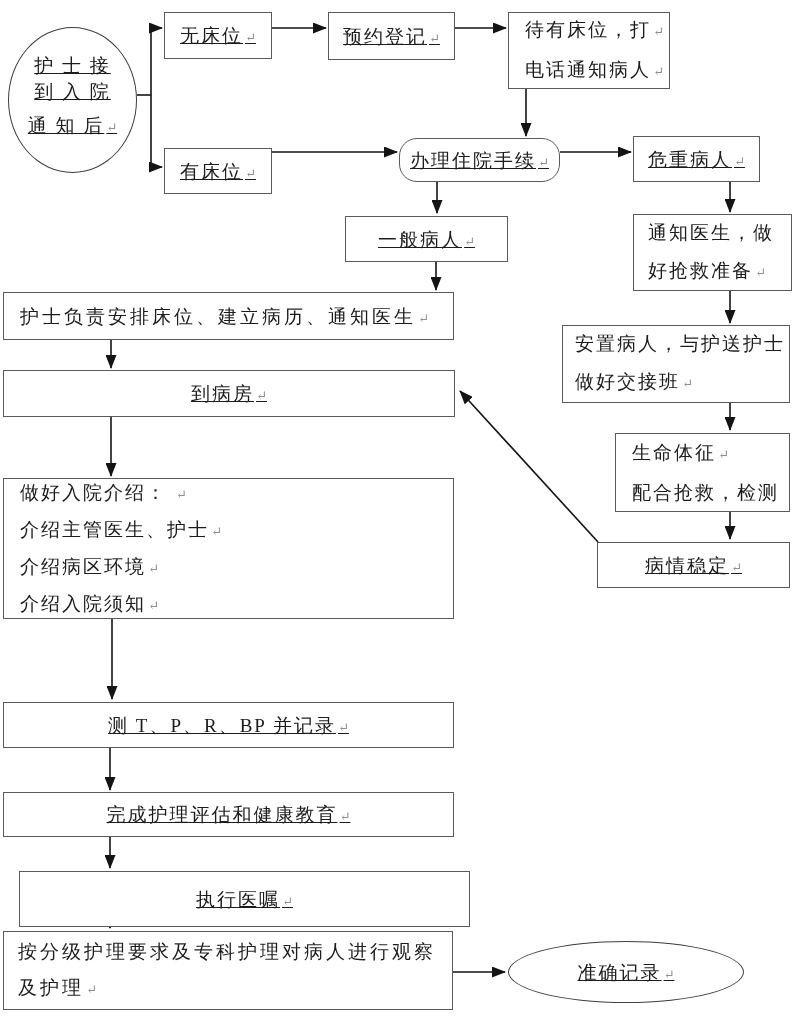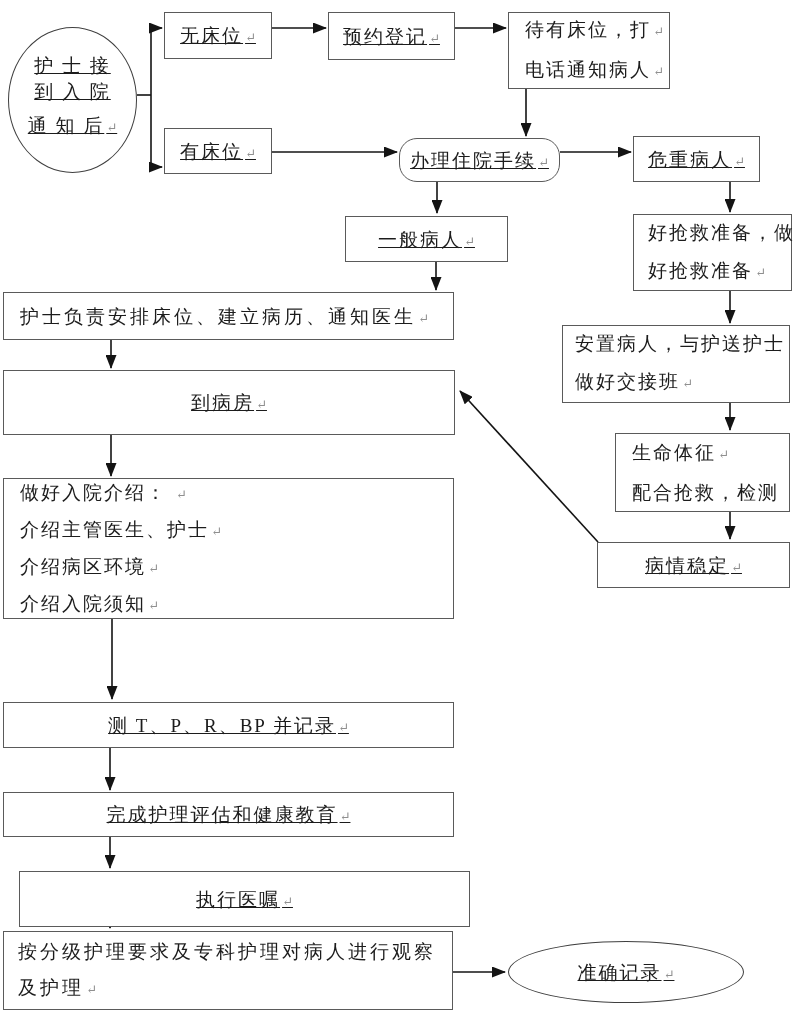--- a/index.html
+++ b/index.html
@@ -71,46 +71,46 @@
 
   <div class="node center" style="left:328px;top:12px;width:127px;height:48px;">
     <span class="flow-text">预约登记<span class="cr">↵</span></span>
   </div>
 
   <div class="node leftpad lh38" style="left:508px;top:12px;width:162px;height:77px;padding-left:16px;">
     <span class="flow-text">待有床位，打<span class="cr">↵</span></span>
     <span class="flow-text">电话通知病人<span class="cr">↵</span></span>
   </div>
 
-  <div class="node center" style="left:164px;top:128px;width:108px;height:46px;">
+  <div class="node center" style="left:164px;top:148px;width:108px;height:46px;">
     <span class="flow-text">有床位<span class="cr">↵</span></span>
   </div>
 
   <div class="node center" style="left:399px;top:138px;width:161px;height:44px;border-radius:18px;">
     <span class="flow-text">办理住院手续<span class="cr">↵</span></span>
   </div>
 
   <div class="node center" style="left:633px;top:136px;width:127px;height:46px;">
     <span class="flow-text">危重病人<span class="cr">↵</span></span>
   </div>
 
   <div class="node center" style="left:345px;top:216px;width:163px;height:46px;">
     <span class="flow-text">一般病人<span class="cr">↵</span></span>
   </div>
 
   <div class="node leftpad lh38" style="left:633px;top:214px;width:159px;height:77px;padding-left:14px;">
-    <span class="flow-text">好抢救准备，做</span>
+    <span class="flow-text">通知医生，做</span>
     <span class="flow-text">好抢救准备<span class="cr">↵</span></span>
   </div>
 
   <div class="node leftpad ls3" style="left:3px;top:292px;width:451px;height:48px;padding-left:16px;">
     <span class="flow-text">护士负责安排床位、建立病历、通知医生<span class="cr">↵</span></span>
   </div>
 
-  <div class="node center" style="left:3px;top:370px;width:452px;height:65px;">
+  <div class="node center" style="left:3px;top:370px;width:452px;height:47px;">
     <span class="flow-text">到病房<span class="cr">↵</span></span>
   </div>
 
   <div class="node leftpad lh38" style="left:562px;top:325px;width:228px;height:78px;padding-left:12px;">
     <span class="flow-text">安置病人，与护送护士</span>
     <span class="flow-text">做好交接班<span class="cr">↵</span></span>
   </div>
 
   <div class="node leftpad lh35" style="left:3px;top:478px;width:451px;height:141px;padding-left:16px;">
     <span class="flow-text">做好入院介绍： <span class="cr">↵</span></span>

